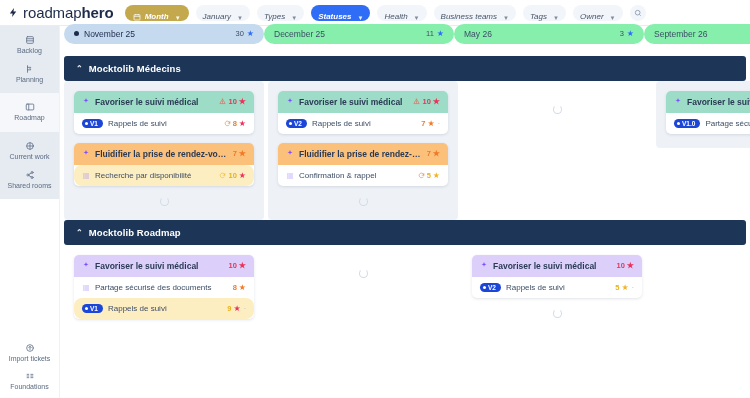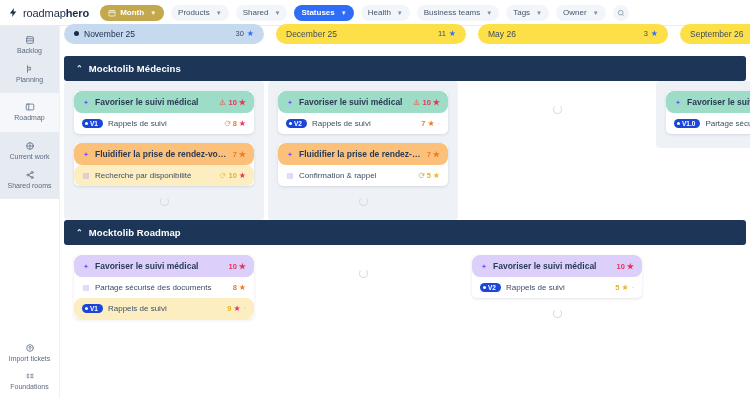--- a/index.html
+++ b/index.html
@@ -16,32 +16,33 @@
   .topbar {
     height: 26px; min-height: 26px;
     display: flex; align-items: center;
     gap: 7px;
     padding: 0 8px;
     background: #ffffff;
     border-bottom: 1px solid #e8ecf3;
   }
   .brand { display: flex; align-items: center; gap: 4px; margin-right: 4px; }
   .brand-mark { width: 11px; height: 11px; color: #1d2b4a; display:block; }
-  .brand-text { font-size: 11px; letter-spacing: -0.1px; color: #1d2b4a; white-space: nowrap; }
+  .brand-text { font-size: 15px; letter-spacing: -0.1px; color: #1d2b4a; white-space: nowrap; }
   .brand-text b { font-weight: 700; }
 
   .pill {
-    display: flex; align-items: center; gap: 4px;
+    display: flex; align-items: flex-end; gap: 4px;
     height: 16px; padding: 0 7px;
     border-radius: 9px;
     font-size: 8px;
     white-space: nowrap;
     background: #f2f5fa;
     color: #475569;
     cursor: pointer;
+    font-style: italic;
   }
   .pill .chev { font-size: 6px; opacity: .65; margin-left: 2px; }
   .pill.month { background: #bfa martial; }
   .pill.month {
     background: #c3a84e;
     color: #ffffff;
     font-weight: 600;
     padding: 0 8px;
   }
   .pill.month .chev { opacity: .9; }
@@ -80,30 +81,30 @@
   .side-spacer { flex: 1; }
   .side-bottom { padding-bottom: 2px; }
 
   
   .main { flex: 1; min-width: 0; background: #ffffff; display: flex; flex-direction: column; }
 
   
   .timeline {
     height: 30px; min-height: 30px;
     display: flex; align-items: center;
-    gap: 12px; padding: 5px 4px 20px 4px;
+    gap: 0; padding: 5px 4px 20px 4px;
     background: #ffffff;
     justify-content: space-between;
   }
   .tl-col {
     height: 20px; border-radius: 10px;
     display: flex; align-items: center;
     padding: 0 10px;
     font-size: 8.5px;
-    background: #fde047;
+    background: #86efac;
     color: #3d4d66;
     position: relative;
     cursor: pointer;
   }
   .tl-col.active { background: #c5d9ef; color: #1d2b4a; font-weight: 500; }
   .tl-dot { width: 5px; height: 5px; border-radius: 50%; background: #1d2b4a; margin-right: 5px; }
   .tl-label { white-space: nowrap; }
   .tl-meta { margin-left: auto; display: flex; align-items: center; gap: 3px; font-size: 7.5px; color: #3d4d66; }
   .tl-star { color: #2f6df6; font-size: 8px; line-height: 1; }
 
@@ -138,27 +139,26 @@
 
   
   .card {
     background: #ffffff;
     border-radius: 5px;
     overflow: hidden;
     box-shadow: 0 1px 3px rgba(29,43,74,.13);
     cursor: pointer;
   }
   .card-head {
-    display: flex; align-items: flex-end;
+    display: flex; align-items: flex-start;
     gap: 5px;
     padding: 6px 8px;
     font-size: 8.5px; font-weight: 700;
     color: #2a3a55;
     white-space: nowrap;
-    border-radius: 8px;
   }
   .card-head.green { background: #9ddcc6; }
   .card-head.orange { background: #fbc07a; }
   .card-head.purple { background: #dcd0fb; }
   .spark { width: 8px; height: 8px; color: #7c4dff; display:block; flex:none; }
   .card-head .title { overflow: hidden; text-overflow: ellipsis; }
   .head-meta { margin-left: auto; display: flex; align-items: center; gap: 2px; }
   .warn-ico { width: 7px; height: 7px; color: #e8604c; display:block; }
   .num { font-size: 7.5px; font-weight: 700; }
   .num.red { color: #e8345a; }
@@ -223,25 +223,25 @@
       <svg class="cal-ico" viewBox="0 0 24 24" fill="none" stroke="currentColor" stroke-width="2.2">
           <rect x="3" y="5" width="18" height="16" rx="2"></rect>
           <path d="M3 10h18M8 3v4M16 3v4"></path>
         </svg>
       <span>Month</span>
       <span class="chev">▼</span>
     </div>
 
     <div id="filter-pills" style="display:flex;gap:7px;align-items:center;">
         <div class="pill">
-          <span>Products</span>
+          <span>January</span>
           <span class="chev">▼</span>
         </div>
         <div class="pill">
-          <span>Shared</span>
+          <span>Types</span>
           <span class="chev">▼</span>
         </div>
         <div class="pill statuses">
           <span>Statuses</span>
           <span class="chev">▼</span>
         </div>
         <div class="pill">
           <span>Health</span>
           <span class="chev">▼</span>
         </div>

